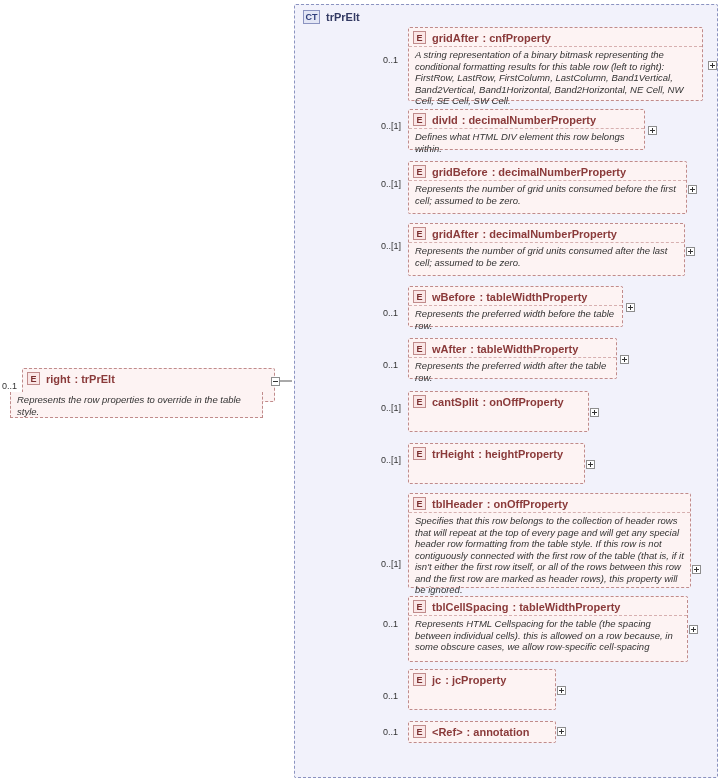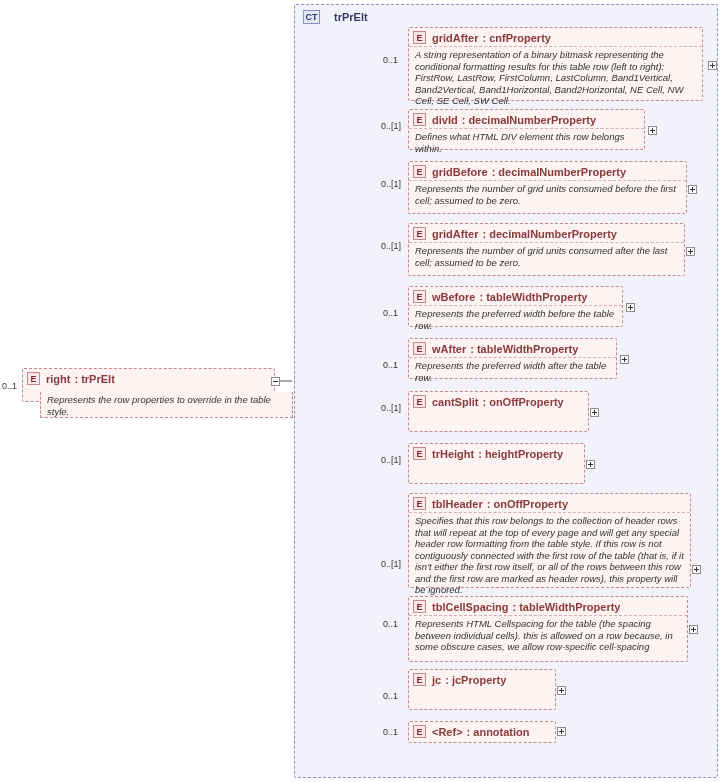--- a/index.html
+++ b/index.html
@@ -96,21 +96,20 @@
     position: absolute;
     box-sizing: border-box;
     border: 1px dashed #8b93c0;
     background: #f2f2fb;
     border-radius: 2px;
   }
   .ct-head {
     display: flex;
     align-items: center;
     padding: 4px 5px 2px 5px;
-    gap: 8px;
   }
   .ct-name {
     color: #333a63;
     font-weight: bold;
     font-size: 11px;
   }
   .ct-foot {
     position: absolute;
     left: 8px;
     bottom: 4px;
@@ -209,21 +208,21 @@
   </svg>
 
   <div class="card" style="left:2px; top:381px;">0..1</div>
   <div class="node" style="left:22px; top:368px; width:253px; height:34px;">
     <div class="node-head">
       <span class="e-badge">E</span>
       <span class="nm">right</span>
       <span class="tp">: trPrElt</span>
     </div>
   </div>
-  <div style="position:absolute; left:40px; top:392px; width:253px; height:26px; box-sizing:border-box; border:1px dashed #c08b8b; border-top:none; background:#fdf3f3;">
+  <div style="position:absolute; left:10px; top:392px; width:253px; height:26px; box-sizing:border-box; border:1px dashed #c08b8b; border-top:none; background:#fdf3f3;">
     <div class="node-doc" style="border-top:none;">Represents the row properties to override in the table style.</div>
   </div>
   <div class="plus" style="left:271px; top:377px;"></div>
 
   <div class="card" style="left:313px; top:386px;">[1]..*</div>
   <div class="seq" style="left:345px; top:380px;">
     <div class="bar"></div>
     <i></i>
       <i></i>
       <i></i>

